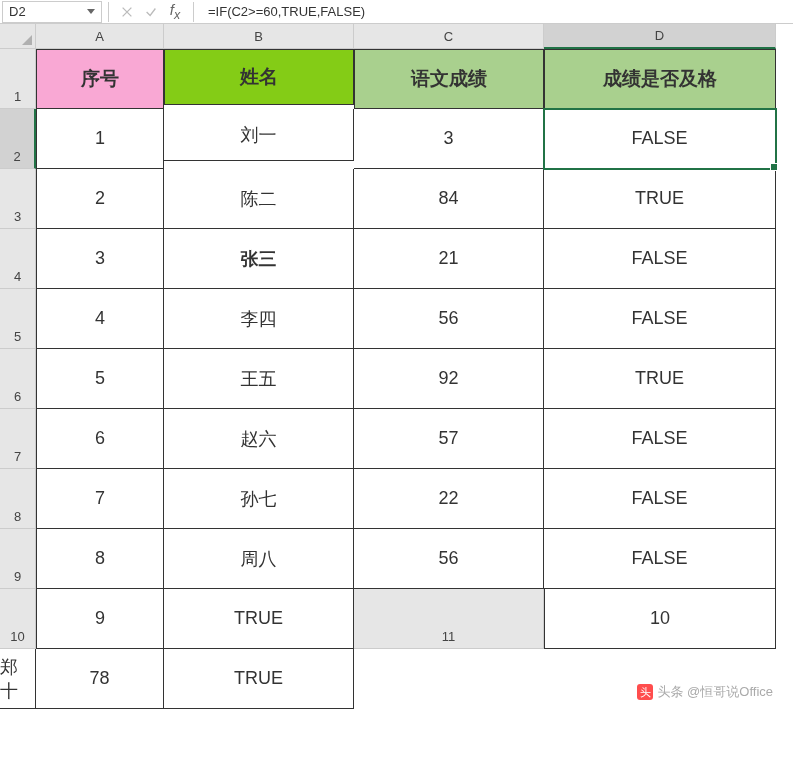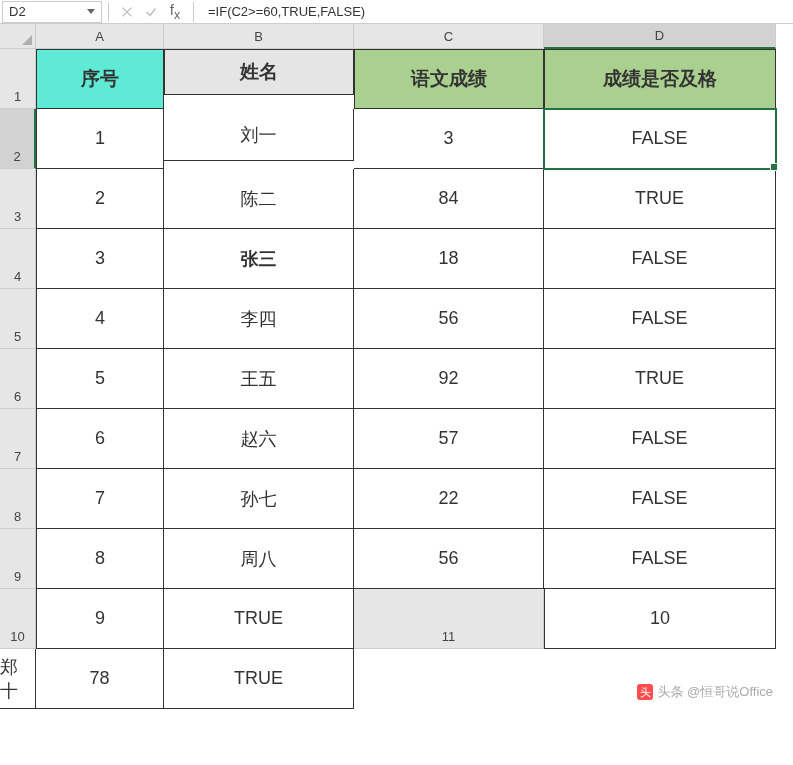--- a/index.html
+++ b/index.html
@@ -28,21 +28,21 @@
       border-right: 4px solid transparent;
       border-top: 5px solid #666;
     }
     .fb-sep { width: 1px; height: 20px; background: #ccc; margin: 0 6px; }
     .fb-btn {
       width: 24px; height: 22px;
       display: flex; align-items: center; justify-content: center;
       color: #999;
     }
     .fb-btn svg { width: 14px; height: 14px; }
-    .fb-fx { color: #666; font-size: 15px; }
+    .fb-fx { font-style: italic; color: #666; font-size: 15px; }
     .formula-input {
       flex: 1;
       padding: 2px 8px;
       font-size: 13px;
       color: #333;
       display: flex;
       align-items: center;
     }
     
     .sheet { position: relative; }
@@ -169,38 +169,38 @@
 </div>
 
 <div class="sheet">
   <div class="grid" id="grid">
       <div class="corner"></div>
       <div class="col-head">A</div>
       <div class="col-head">B</div>
       <div class="col-head">C</div>
       <div class="col-head active">D</div>
       <div class="row-head header-row" style="height: 60px;">1</div>
-      <div class="cell" style="height: 60px; background: #5eead4; font-weight: bold; border: 1px solid rgb(51, 51, 51); font-size: 19px;">序号</div>
-      <div class="cell" style="height: 46px; background: #e5e5e5; font-weight: bold; border: 1px solid rgb(51, 51, 51); font-size: 19px;">姓名</div>
+      <div class="cell" style="height: 60px; background: #f9a8d4; font-weight: bold; border: 1px solid rgb(51, 51, 51); font-size: 19px;">序号</div>
+      <div class="cell" style="height: 56px; background: #84cc16; font-weight: bold; border: 1px solid rgb(51, 51, 51); font-size: 19px;">姓名</div>
       <div class="cell" style="height: 60px; background: rgb(169, 208, 142); font-weight: bold; border: 1px solid rgb(51, 51, 51); font-size: 19px;">语文成绩</div>
       <div class="cell" style="height: 60px; background: rgb(169, 208, 142); font-weight: bold; border: 1px solid rgb(51, 51, 51); font-size: 19px;">成绩是否及格</div>
       <div class="row-head active" style="height: 60px;">2</div>
       <div class="cell" style="height: 60px; border-right: 1px solid rgb(51, 51, 51); border-bottom: 1px solid rgb(51, 51, 51); border-left: 1px solid rgb(51, 51, 51);">1</div>
       <div class="cell" style="height: 52px; border-right: 1px solid rgb(51, 51, 51); border-bottom: 1px solid rgb(51, 51, 51);">刘一</div>
       <div class="cell" style="height: 60px; border-right: 1px solid rgb(51, 51, 51); border-bottom: 1px solid rgb(51, 51, 51);">3</div>
       <div class="cell selected-cell" style="height: 60px; border-right: 1px solid rgb(51, 51, 51); border-bottom: 1px solid rgb(51, 51, 51);">FALSE</div>
       <div class="row-head" style="height: 60px;">3</div>
       <div class="cell" style="height: 60px; border-right: 1px solid rgb(51, 51, 51); border-bottom: 1px solid rgb(51, 51, 51); border-left: 1px solid rgb(51, 51, 51);">2</div>
       <div class="cell" style="height: 60px; border-right: 1px solid rgb(51, 51, 51); border-bottom: 1px solid rgb(51, 51, 51);">陈二</div>
       <div class="cell" style="height: 60px; border-right: 1px solid rgb(51, 51, 51); border-bottom: 1px solid rgb(51, 51, 51);">84</div>
       <div class="cell" style="height: 60px; border-right: 1px solid rgb(51, 51, 51); border-bottom: 1px solid rgb(51, 51, 51);">TRUE</div>
       <div class="row-head" style="height: 60px;">4</div>
       <div class="cell" style="height: 60px; border-right: 1px solid rgb(51, 51, 51); border-bottom: 1px solid rgb(51, 51, 51); border-left: 1px solid rgb(51, 51, 51);">3</div>
       <div class="cell" style="height: 60px; border-right: 1px solid rgb(51, 51, 51); border-bottom: 1px solid rgb(51, 51, 51); font-weight: bold;">张三</div>
-      <div class="cell" style="height: 60px; border-right: 1px solid rgb(51, 51, 51); border-bottom: 1px solid rgb(51, 51, 51);">18</div>
+      <div class="cell" style="height: 60px; border-right: 1px solid rgb(51, 51, 51); border-bottom: 1px solid rgb(51, 51, 51);">21</div>
       <div class="cell" style="height: 60px; border-right: 1px solid rgb(51, 51, 51); border-bottom: 1px solid rgb(51, 51, 51);">FALSE</div>
       <div class="row-head" style="height: 60px;">5</div>
       <div class="cell" style="height: 60px; border-right: 1px solid rgb(51, 51, 51); border-bottom: 1px solid rgb(51, 51, 51); border-left: 1px solid rgb(51, 51, 51);">4</div>
       <div class="cell" style="height: 60px; border-right: 1px solid rgb(51, 51, 51); border-bottom: 1px solid rgb(51, 51, 51); text-align: center;">李四</div>
       <div class="cell" style="height: 60px; border-right: 1px solid rgb(51, 51, 51); border-bottom: 1px solid rgb(51, 51, 51);">56</div>
       <div class="cell" style="height: 60px; border-right: 1px solid rgb(51, 51, 51); border-bottom: 1px solid rgb(51, 51, 51);">FALSE</div>
       <div class="row-head" style="height: 60px;">6</div>
       <div class="cell" style="height: 60px; border-right: 1px solid rgb(51, 51, 51); border-bottom: 1px solid rgb(51, 51, 51); border-left: 1px solid rgb(51, 51, 51);">5</div>
       <div class="cell" style="height: 60px; border-right: 1px solid rgb(51, 51, 51); border-bottom: 1px solid rgb(51, 51, 51);">王五</div>
       <div class="cell" style="height: 60px; border-right: 1px solid rgb(51, 51, 51); border-bottom: 1px solid rgb(51, 51, 51);">92</div>

